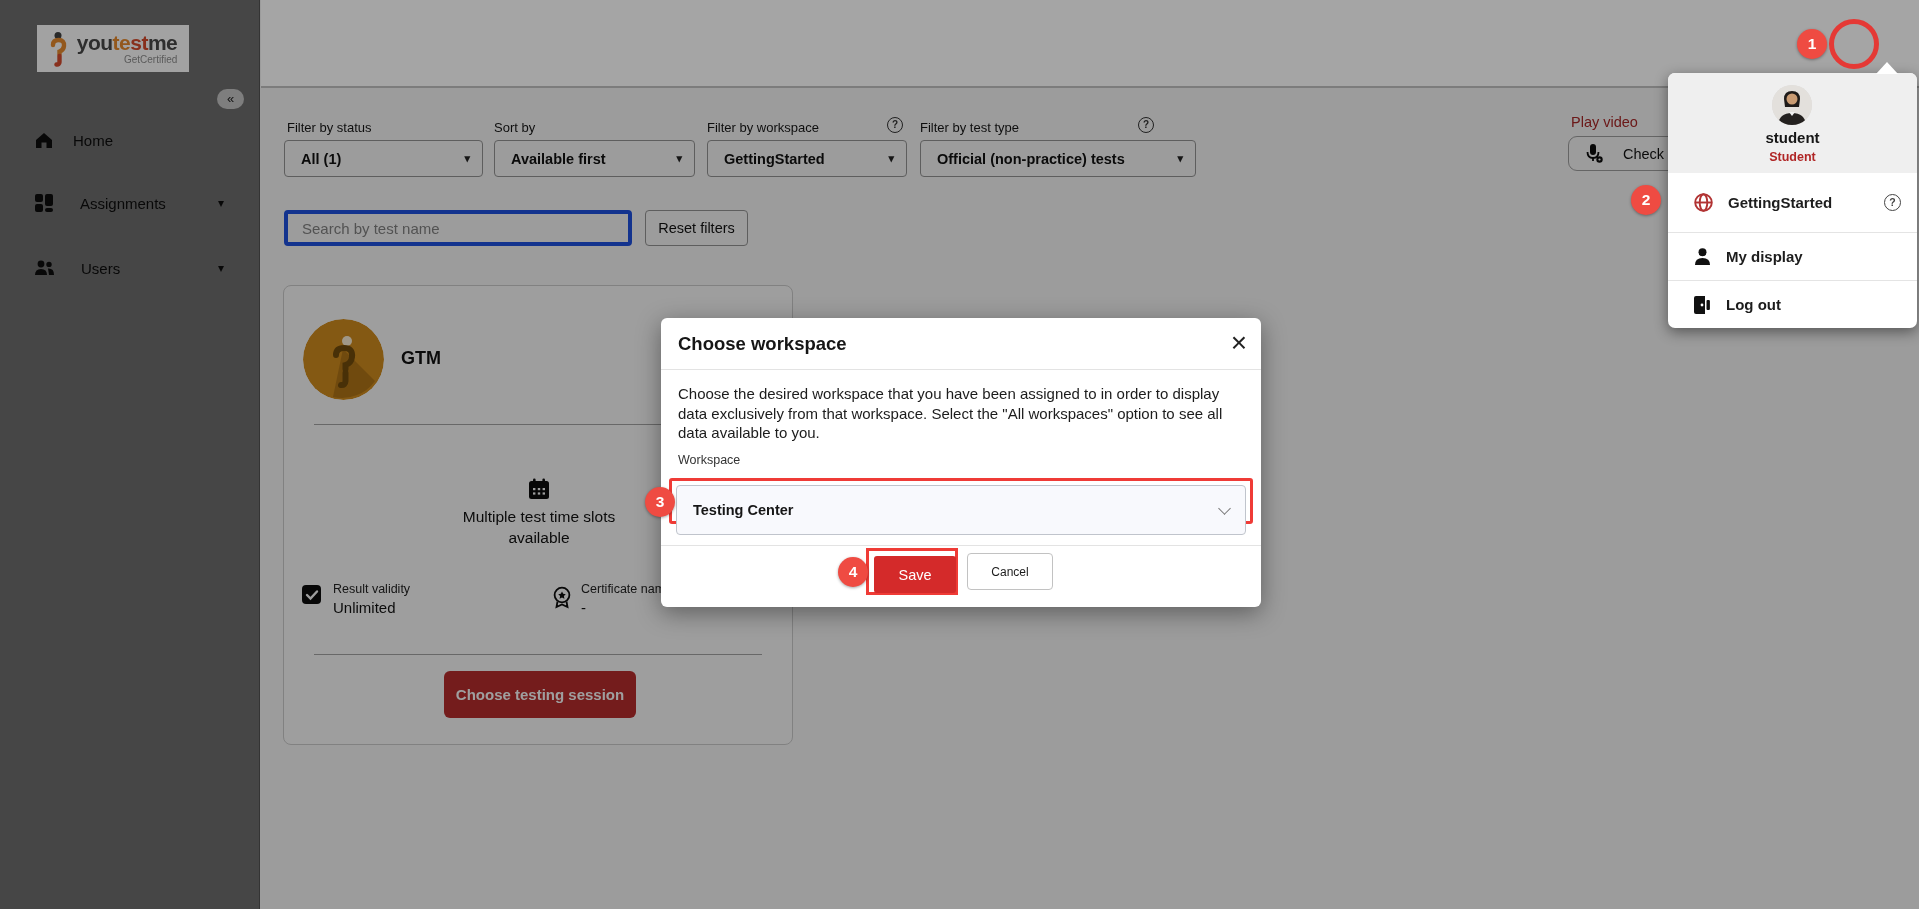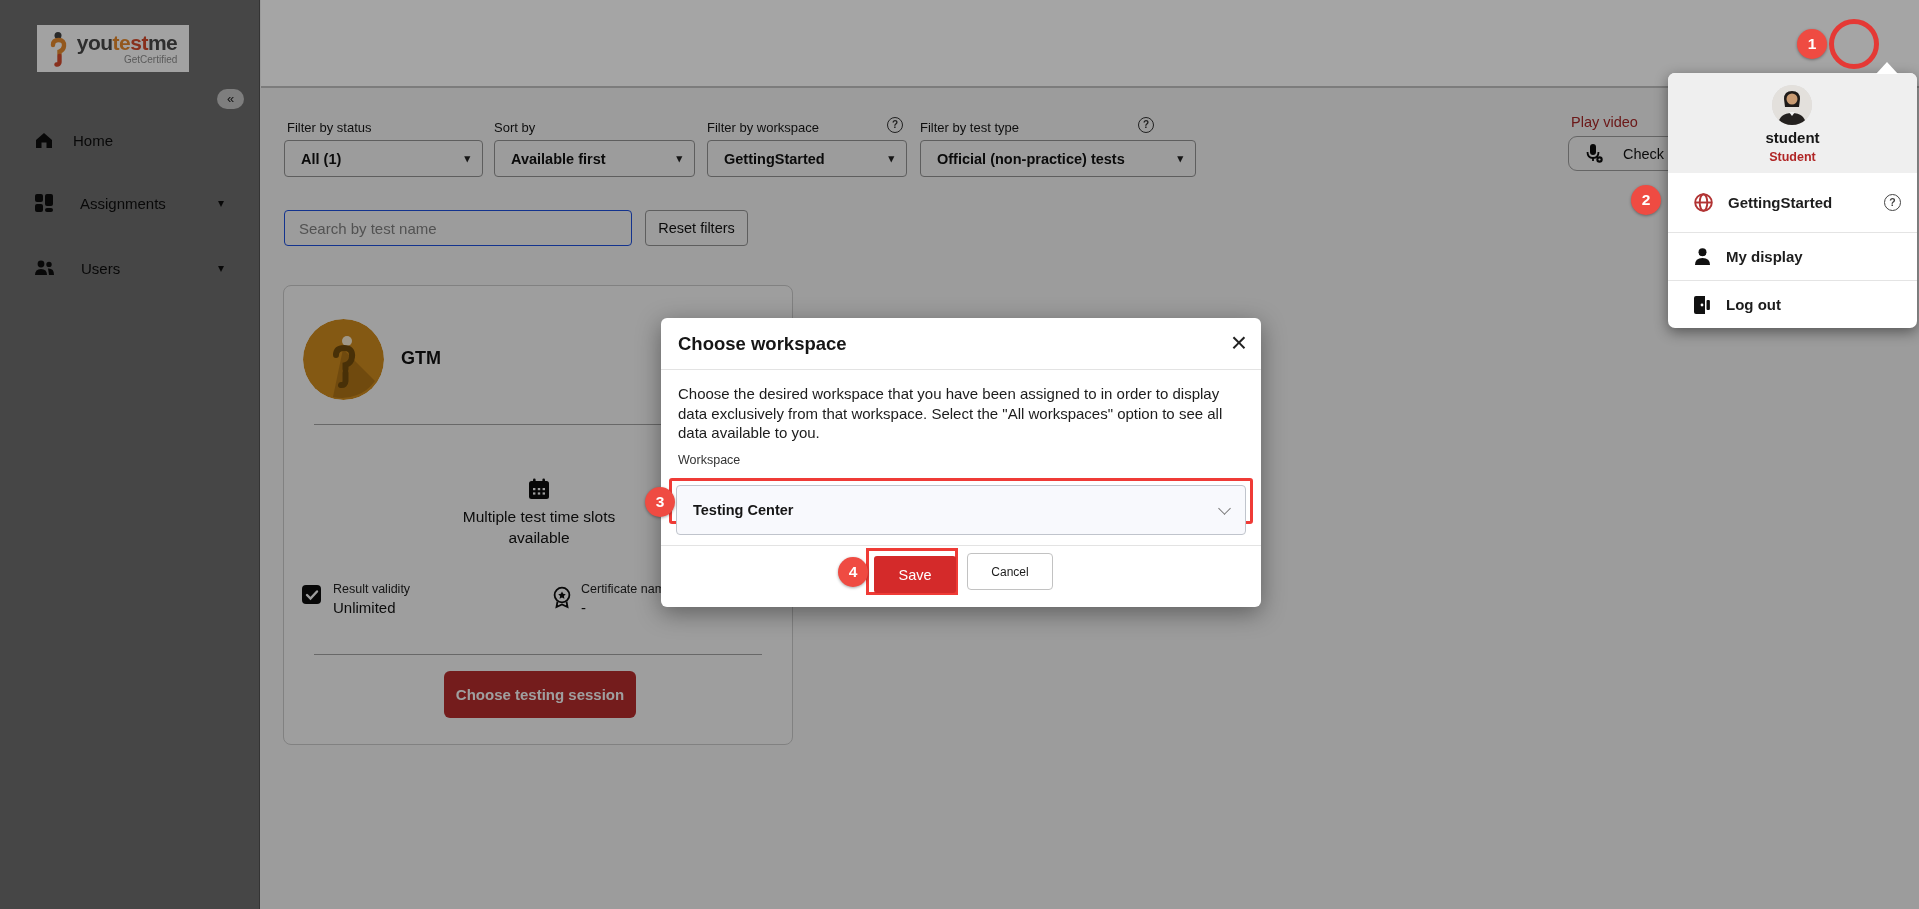--- a/index.html
+++ b/index.html
@@ -51,21 +51,21 @@
             border-radius:50%; font-size:10px; font-weight:700; color:#333; text-align:center;
             line-height:14px; }
   .hq1 { left:887px; } .hq2 { left:1138px; }
   .select-box { position:absolute; top:140px; height:37px; border:1px solid #8f8f8f; border-radius:4px;
                 display:flex; align-items:center; justify-content:space-between;
                 padding:0 12px 0 16px; font-size:14.5px; font-weight:700; color:#111; cursor:pointer; }
   .sb1 { left:284px; width:199px; } .sb2 { left:494px; width:201px; }
   .sb3 { left:707px; width:200px; } .sb4 { left:920px; width:276px; }
   .sel-caret { font-size:11px; color:#222; margin-left:10px; }
   .search-input { position:absolute; left:284px; top:210px; width:348px; height:36px;
-                  border:1px solid #1d4ed8; border-radius:4px; background:transparent;
+                  border:4px solid #1d4ed8; border-radius:4px; background:transparent;
                   padding:0 14px; font-size:15px; color:#0f172a;
                   font-family:"Liberation Sans", sans-serif; }
   .search-input::placeholder { color:#7d7d7d; }
   .reset-btn { position:absolute; left:645px; top:210px; width:103px; height:36px;
                border:1px solid #8f8f8f; border-radius:4px; background:transparent;
                font-size:14.5px; color:#111; cursor:pointer; font-family:"Liberation Sans", sans-serif; }
 
   .play-video { position:absolute; left:1571px; top:114px; font-size:14.5px; color:#a32626; cursor:pointer; }
   .check-btn { position:absolute; left:1568px; top:136px; width:130px; height:35px;
                border:1px solid #9a9a9a; border-radius:9px; display:flex; align-items:center;

